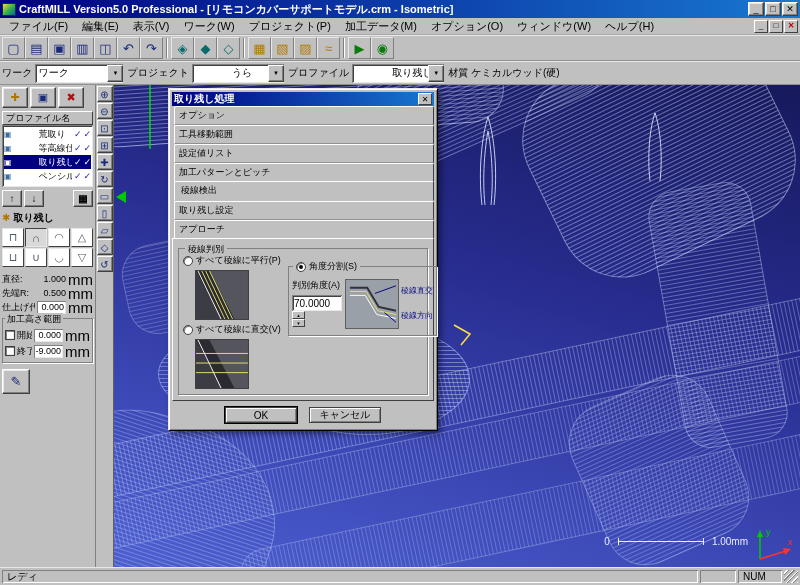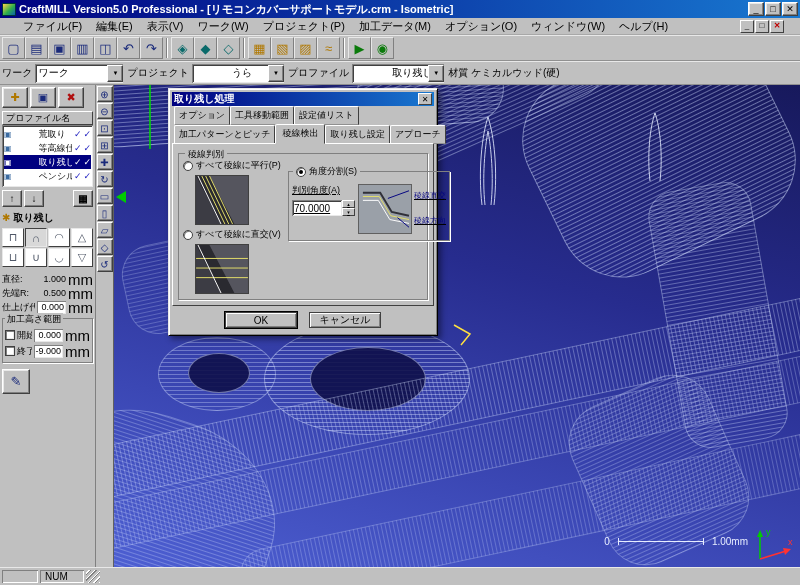--- a/index.html
+++ b/index.html
@@ -12,21 +12,21 @@
     background:linear-gradient(90deg,#000080 0%,#1878d0 100%); color:#fff; }
   .titlebar .app-icon { width:14px; height:13px; flex:0 0 auto;
     background:linear-gradient(135deg,#ffd24a 0%,#2fae4a 55%,#0b5fb0 100%); border:1px solid #00333a; }
   .title-text { font-weight:bold; font-size:11px; white-space:nowrap; overflow:hidden; }
   .win-btns { margin-left:auto; display:flex; gap:1px; }
   .win-btn { width:16px; height:14px; font-size:9px; line-height:11px; text-align:center; color:#000;
     background:#c0c0c0; border:1px solid; border-color:#fff #404040 #404040 #fff;
     box-shadow:inset -1px -1px 0 #808080, inset 1px 1px 0 #e8e8e8; padding:0; cursor:default; }
 
   
-  .menubar { height:17px; display:flex; align-items:center; background:#c0c0c0; padding:0 16px; border-bottom:1px solid #a8a8a8; }
+  .menubar { height:17px; display:flex; align-items:center; background:#c0c0c0; padding:0 2px; border-bottom:1px solid #a8a8a8; }
   .menu-item { padding:1px 7px; white-space:nowrap; font-size:11px; }
   .mdi-btns { margin-left:auto; display:flex; gap:1px; }
   .mdi-btn { width:14px; height:13px; font-size:8px; line-height:10px; text-align:center;
     background:#c0c0c0; border:1px solid; border-color:#fff #404040 #404040 #fff; padding:0; }
   .mdi-btn.red { color:#c00000; font-weight:bold; }
 
   
   .toolbar { display:flex; align-items:center; background:#c0c0c0; padding:1px 2px; border-top:1px solid #e8e8e8; border-bottom:1px solid #909090; }
   .toolbar.t1 { height:26px; }
   .toolbar.t2 { height:24px; gap:4px; }
@@ -115,42 +115,42 @@
 
   
   .dialog { position:absolute; left:168px; top:88px; width:270px; background:#c0c0c0; z-index:20;
     border:1px solid; border-color:#e8e8e8 #000 #000 #e8e8e8;
     box-shadow:inset 1px 1px 0 #fff, inset -1px -1px 0 #808080, 3px 3px 6px rgba(0,0,10,0.45); padding:3px; }
   .dlg-title { height:14px; display:flex; align-items:center; padding:0 2px;
     background:linear-gradient(90deg,#000080,#1878d0); color:#fff; }
   .dlg-title-text { font-size:10px; font-weight:bold; white-space:nowrap; }
   .dlg-close { margin-left:auto; width:14px; height:12px; font-size:8px; line-height:9px; text-align:center;
     background:#c0c0c0; border:1px solid; border-color:#fff #404040 #404040 #fff; padding:0; color:#000; }
-  .tabrow { display:flex; padding-left:2px; position:relative; }
+  .tabrow { display:flex; padding-left:2px; position:relative;flex-direction:column; }
   .tab { font-size:9px; padding:2px 4px 2px; background:#c0c0c0; white-space:nowrap;
     border:1px solid; border-color:#fff #404040 #909090 #fff; border-radius:2px 2px 0 0; }
   .tabrow.row2 { margin-top:0; }
   .tab.active { border-bottom-color:#c0c0c0; padding:2px 6px 3px; position:relative; z-index:3; margin-top:-1px; }
   .tab-panel { border:1px solid; border-color:#fff #404040 #404040 #fff; margin-top:-1px; padding:9px 5px 5px; background:#c0c0c0; position:relative; z-index:2; }
   .groupbox { position:relative; border:1px solid #808080; box-shadow:1px 1px 0 #fff; }
   .gb-main { padding:5px 4px 5px; }
   .gb-label { position:absolute; top:-6px; left:6px; background:#c0c0c0; font-size:9px; padding:0 3px; white-space:nowrap; }
   .gb-cols { display:flex; gap:5px; }
   .col-left { width:100px; display:flex; flex-direction:column; gap:3px; flex:0 0 auto; }
   .radio-row { display:flex; align-items:center; gap:3px; font-size:9px; white-space:nowrap; }
   .radio { width:10px; height:10px; border-radius:50%; background:#fff; flex:0 0 auto; position:relative;
     border:1px solid #404040; box-shadow:inset 1px 1px 0 #808080; }
   .radio.sel::after { content:""; position:absolute; left:2px; top:2px; width:4px; height:4px; border-radius:50%; background:#000; }
   .preview { width:54px; height:50px; margin-left:12px; border:1px solid #404040; background:#3c3c44; flex:0 0 auto; }
-  .col-right { flex:1; padding-top:12px;text-decoration:underline; }
+  .col-right { flex:1; padding-top:12px; }
   .gb-angle { padding:12px 3px 6px; }
   .gb-angle .gb-label { display:flex; top:-7px; left:4px; }
   .angle-content { display:flex; gap:3px; }
   .angle-left { display:flex; flex-direction:column; gap:3px; font-size:9px; white-space:nowrap; }
-  .angle-input-row { display:inline-flex; align-items:stretch; }
+  .angle-input-row { display:inline-flex; align-items:stretch;flex-direction:column; }
   .num-input { width:50px; height:16px; background:#fff; border:none; font-family:inherit; font-size:10px; padding:1px 2px;
     box-shadow:inset 1px 1px 0 #808080, inset -1px -1px 0 #e8e8e8, inset 2px 2px 0 #404040; }
   .spinner { display:inline-flex; flex-direction:column; }
   .spin { width:13px; height:8px; font-size:5px; line-height:4px; text-align:center; padding:0;
     background:#c0c0c0; border:1px solid; border-color:#fff #404040 #404040 #fff; }
   .angle-right { display:flex; gap:2px; }
   .angle-img { width:54px; height:50px; border:1px solid #606060; background:#9aa0a8; flex:0 0 auto; }
   .legend { display:flex; flex-direction:column; gap:14px; padding-top:6px; }
   .legend-item { font-size:8px; color:#000080; white-space:nowrap; }
   .dlg-buttons { display:flex; justify-content:center; gap:12px; padding:6px 0 4px; }
@@ -566,20 +566,23 @@
         </div>
       </div>
     </div>
     <div class="dlg-buttons">
       <button class="btn default">OK</button>
       <button class="btn">キャンセル</button>
     </div>
   </div>
 
   <div class="statusbar">
+    <div class="sb-panel grow">
+      <span>レディ</span>
+    </div>
     <div class="sb-panel w36"></div>
     <div class="sb-panel w44">
       <span>NUM</span>
     </div>
     <div class="resize-grip"></div>
   </div>
 
 </div>
 
 </body></html>

